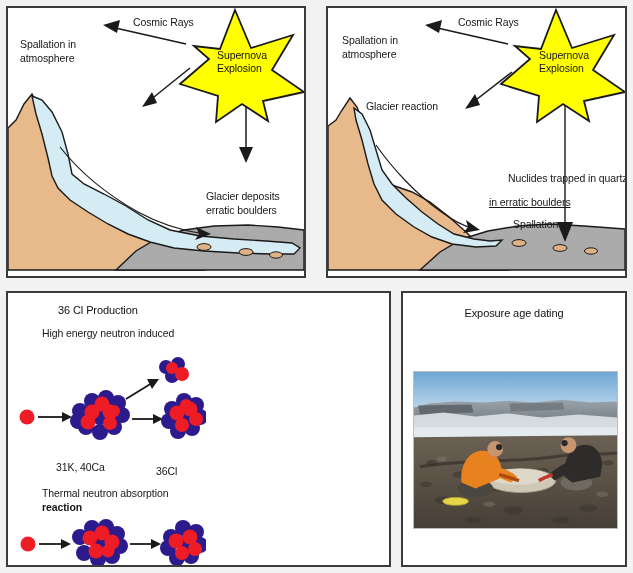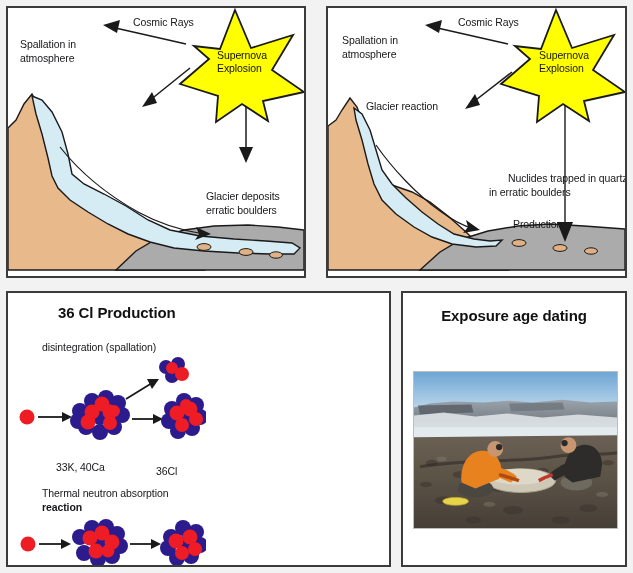--- a/index.html
+++ b/index.html
@@ -32,22 +32,22 @@
     position:absolute;
     font-size:10.5px;
     color:#17171a;
     line-height:1.25;
     white-space:pre;
     letter-spacing:-0.1px;
   }
 
   .panel-title{
     position:absolute;
-    font-size:15px;
-    font-weight:bold;
+    font-size:11px;
+    font-weight:normal;
     color:#111;
     letter-spacing:-0.1px;
   }
 
   
   #photo-wrap{
     position:absolute;left:10px;top:78px;width:205px;height:158px;
     border:1px solid #bdbdbd;box-sizing:border-box;overflow:hidden;
   }
   #photo-wrap svg{display:block;width:100%;height:100%;}
@@ -140,29 +140,29 @@
       </svg>
     </div>
 
     <div class="lbl" style="left:130px;top:8px;">Cosmic Rays</div>
     <div class="lbl" style="left:14px;top:26px;">Spallation in</div>
     <div class="lbl" style="left:14px;top:40px;">atmosphere</div>
     <div class="lbl" style="left:211px;top:41px;">Supernova</div>
     <div class="lbl" style="left:211px;top:54px;">Explosion</div>
     <div class="lbl" style="left:38px;top:92px;">Glacier reaction</div>
     <div class="lbl" style="left:161px;top:164px;padding-left:19px;">Nuclides trapped in quartz</div>
-    <div class="lbl" style="left:161px;top:178px;">in erratic boulders</div>
-    <div class="lbl" style="left:185px;top:210px;">Production</div>
+    <div class="lbl" style="left:161px;top:188px;text-decoration:underline;">in erratic boulders</div>
+    <div class="lbl" style="left:185px;top:210px;">Spallation</div>
   </div>
 
   <div class="panel" id="panel-bl">
 
     <div class="panel-title" style="left:50px;top:11px;">36 Cl Production</div>
 
-    <div class="lbl" style="left:34px;top:48px;">disintegration (spallation)</div>
+    <div class="lbl" style="left:34px;top:34px;">High energy neutron induced</div>
 
     <div style="position:absolute;left:6px;top:62px;width:192px;height:100px;">
       <svg viewBox="0 0 192 100" width="192" height="100">
 
         <circle cx="13" cy="62" r="7.5" fill="#EE1C25"></circle>
 
         <line x1="24" y1="62" x2="52" y2="62" stroke="#1A1A1A" stroke-width="1.8"></line>
         <path fill="#1A1A1A" d="M58,62 L48,57 L48,67 Z"></path>
 
         <g>
@@ -209,21 +209,21 @@
             <circle cx="170" cy="62" r="8" fill="#2B1B8C"></circle>
           <circle cx="176" cy="54" r="7.5" fill="#EE1C25"></circle>
             <circle cx="163" cy="58" r="7.5" fill="#EE1C25"></circle>
           <circle cx="182" cy="64" r="7" fill="#EE1C25"></circle>
             <circle cx="168" cy="70" r="7" fill="#EE1C25"></circle>
           <circle cx="172" cy="50" r="6" fill="#EE1C25"></circle>
         </g>
       </svg>
     </div>
 
-    <div class="lbl" style="left:48px;top:168px;">33K, 40Ca</div>
+    <div class="lbl" style="left:48px;top:168px;">31K, 40Ca</div>
     <div class="lbl" style="left:148px;top:172px;">36Cl</div>
 
     <div class="lbl" style="left:34px;top:194px;">Thermal neutron absorption</div>
     <div class="lbl" style="left:34px;top:208px;font-weight:bold;">reaction</div>
 
     <div style="position:absolute;left:6px;top:218px;width:192px;height:62px;">
       <svg viewBox="0 0 192 62" width="192" height="62">
         <circle cx="14" cy="33" r="7.5" fill="#EE1C25"></circle>
         <line x1="25" y1="33" x2="50" y2="33" stroke="#1A1A1A" stroke-width="1.8"></line>
         <path fill="#1A1A1A" d="M57,33 L47,28 L47,38 Z"></path>

